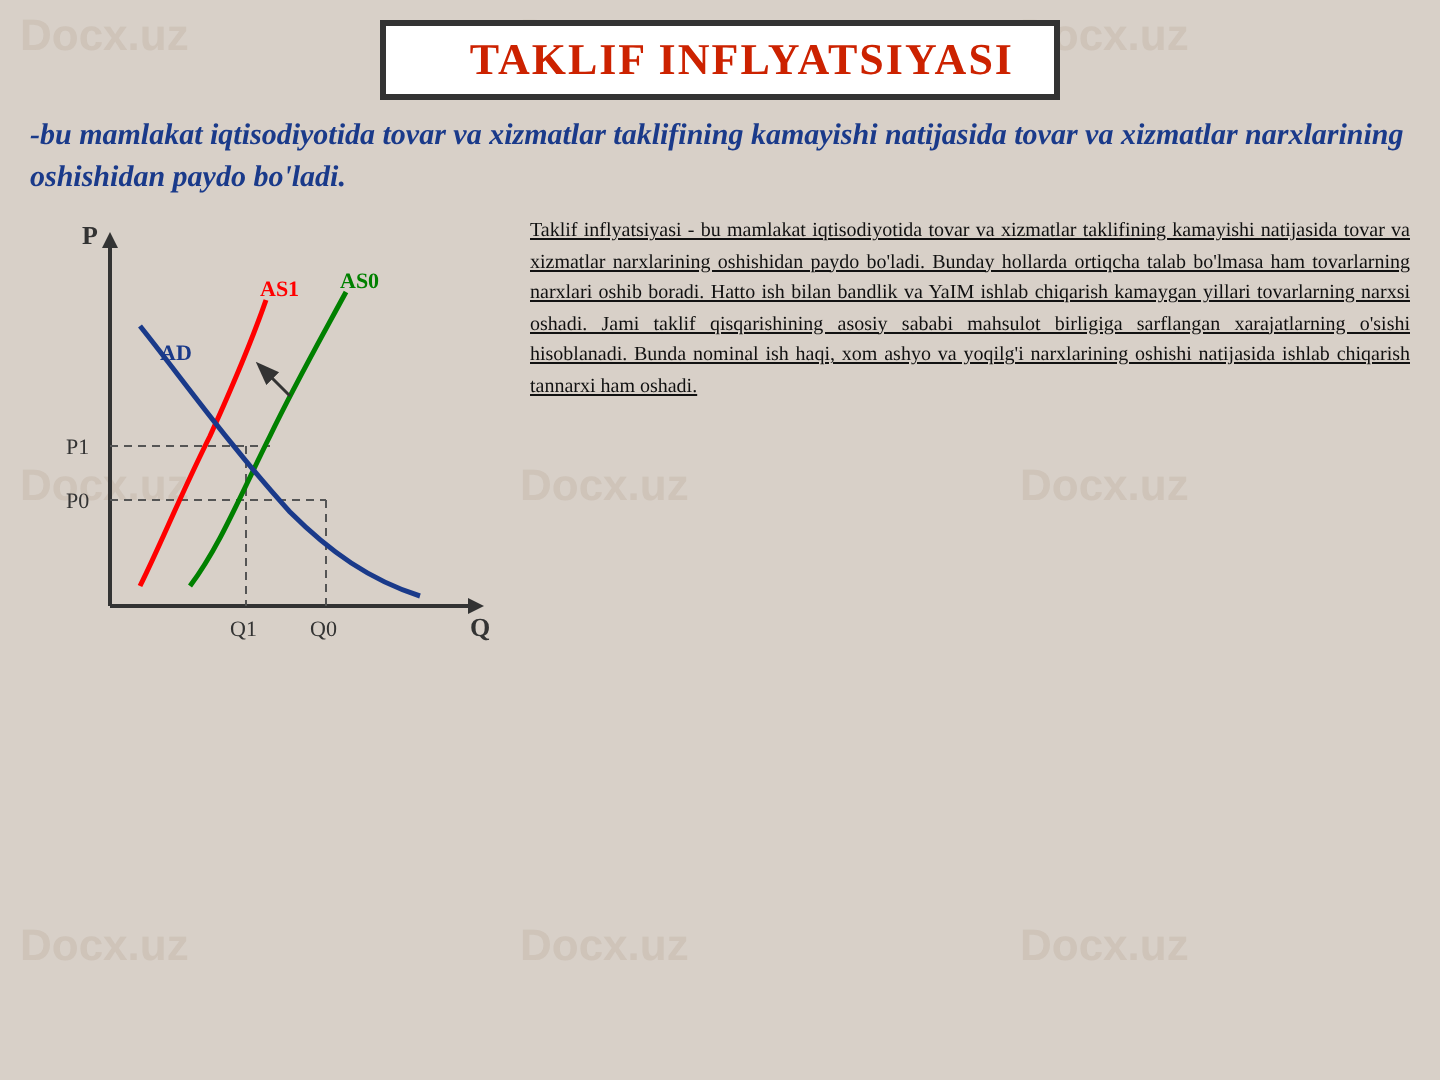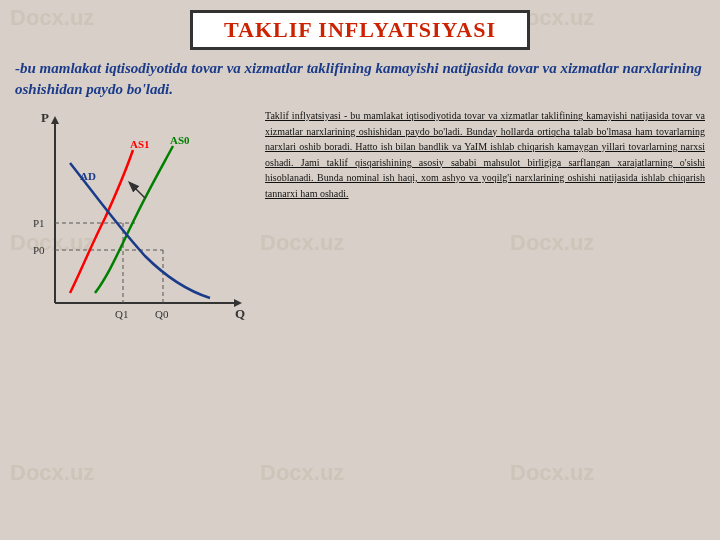--- a/index.html
+++ b/index.html
@@ -37,21 +37,21 @@
       padding: 10px 15px 8px 15px;
     }
 
     
     .title-box {
       border: 3px solid #333;
       display: inline-block;
       padding: 4px 20px;
       margin: 0 auto 6px auto;
       display: block;
-      text-align: center;
+      text-align: right;
       background: white;
       width: 340px;
       margin: 0 auto 8px auto;
     }
 
     .title-text {
       font-size: 22px;
       font-weight: bold;
       color: #cc2200;
       letter-spacing: 1px;

